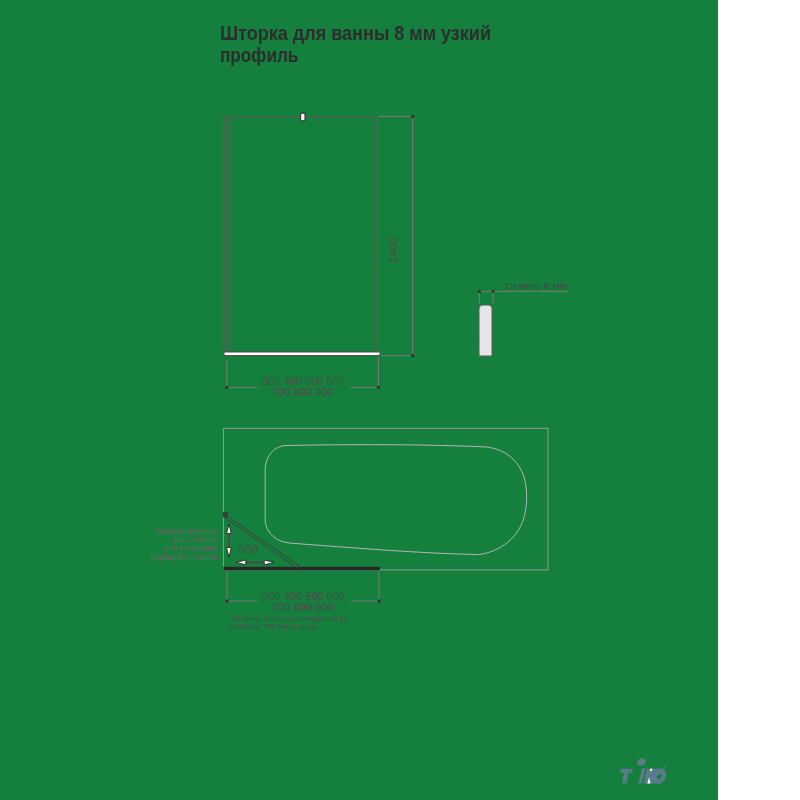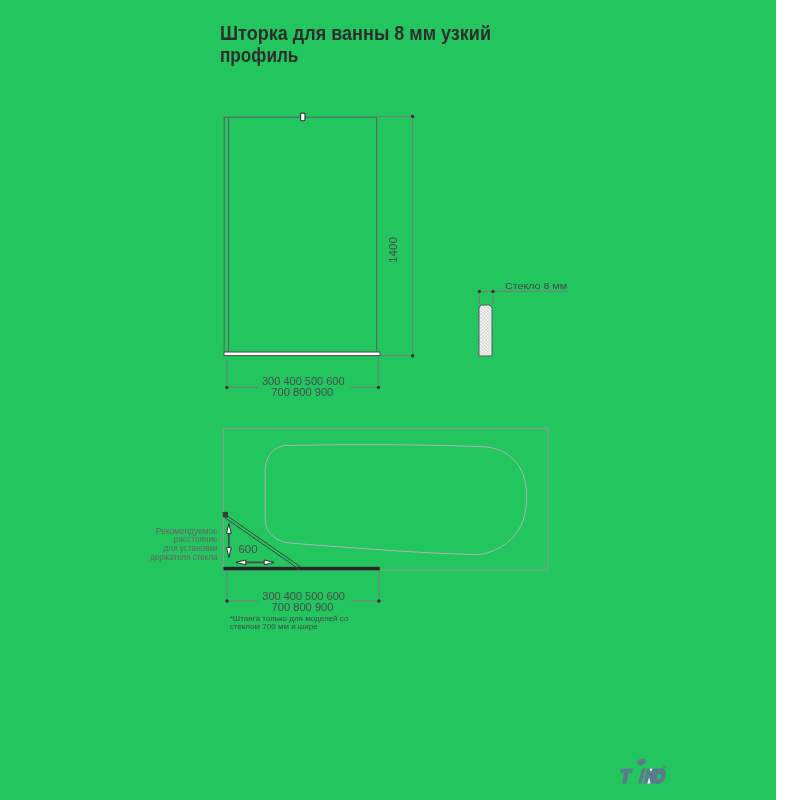--- a/index.html
+++ b/index.html
@@ -1,16 +1,16 @@
 <!DOCTYPE html>
 <html><head>
 <meta charset="utf-8">
 <style>
   html,body{margin:0;padding:0;background:#ffffff;}
-  .page{position:relative;width:776px;height:800px;background:#22c55e;overflow:hidden;
+  .page{position:relative;width:718px;height:800px;background:#15803d;overflow:hidden;
         font-family:"Liberation Sans", sans-serif;}
   svg text{font-family:"Liberation Sans", sans-serif;}
 </style>
 </head>
 <body>
 <div class="page">
 <svg width="800" height="800" viewBox="0 0 800 800">
 
 <g fill="#2d2d2d" font-weight="bold" font-size="20px">
   <text x="220" y="40.3" textLength="271" lengthAdjust="spacingAndGlyphs">Шторка для ванны 8 мм узкий</text>

